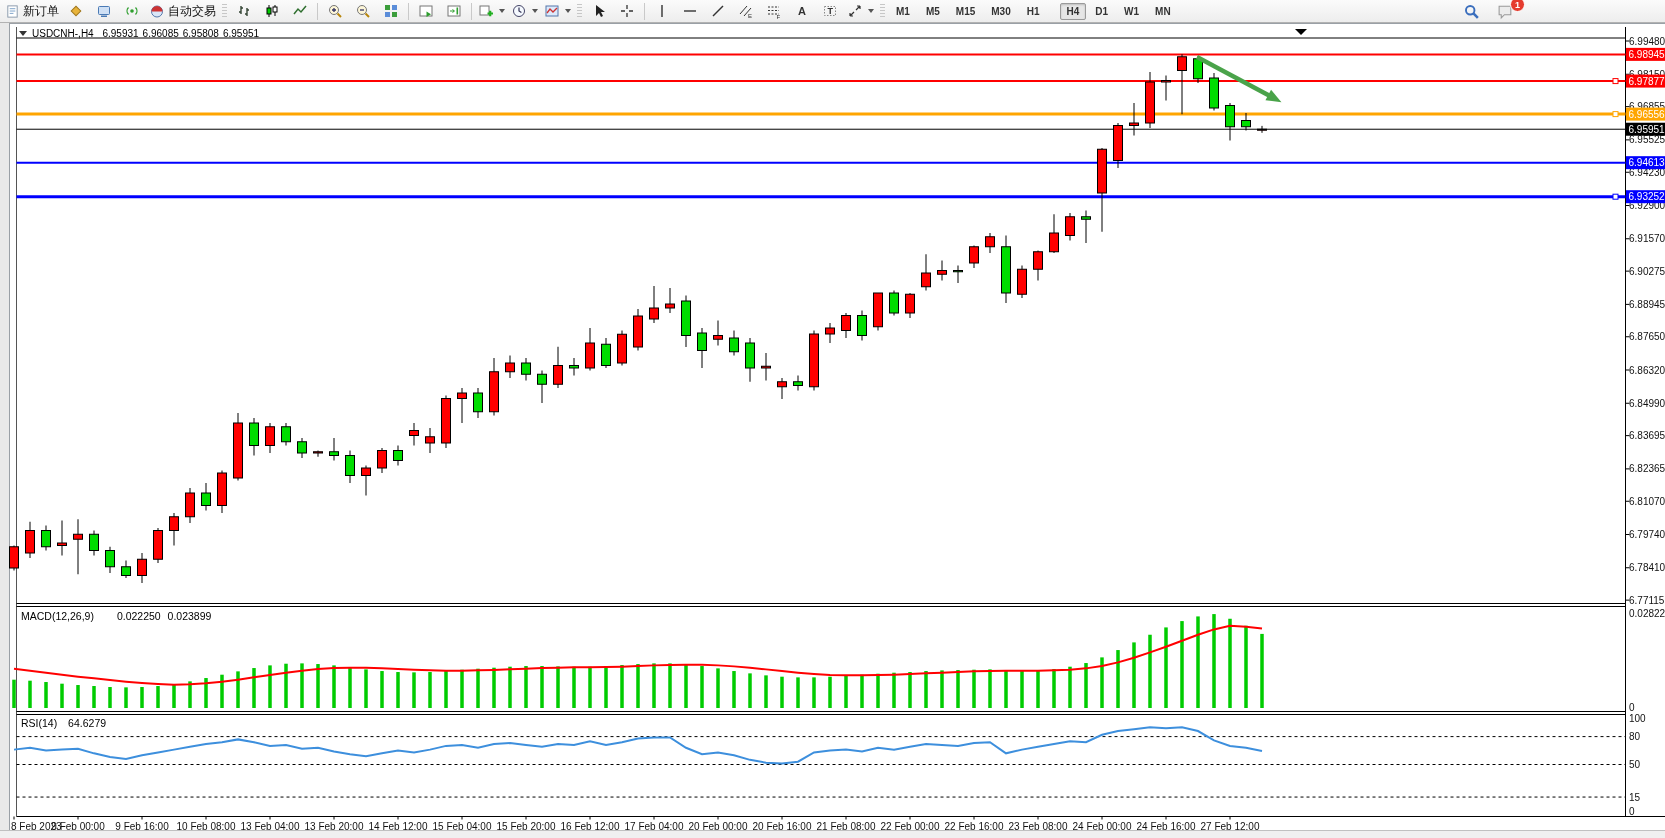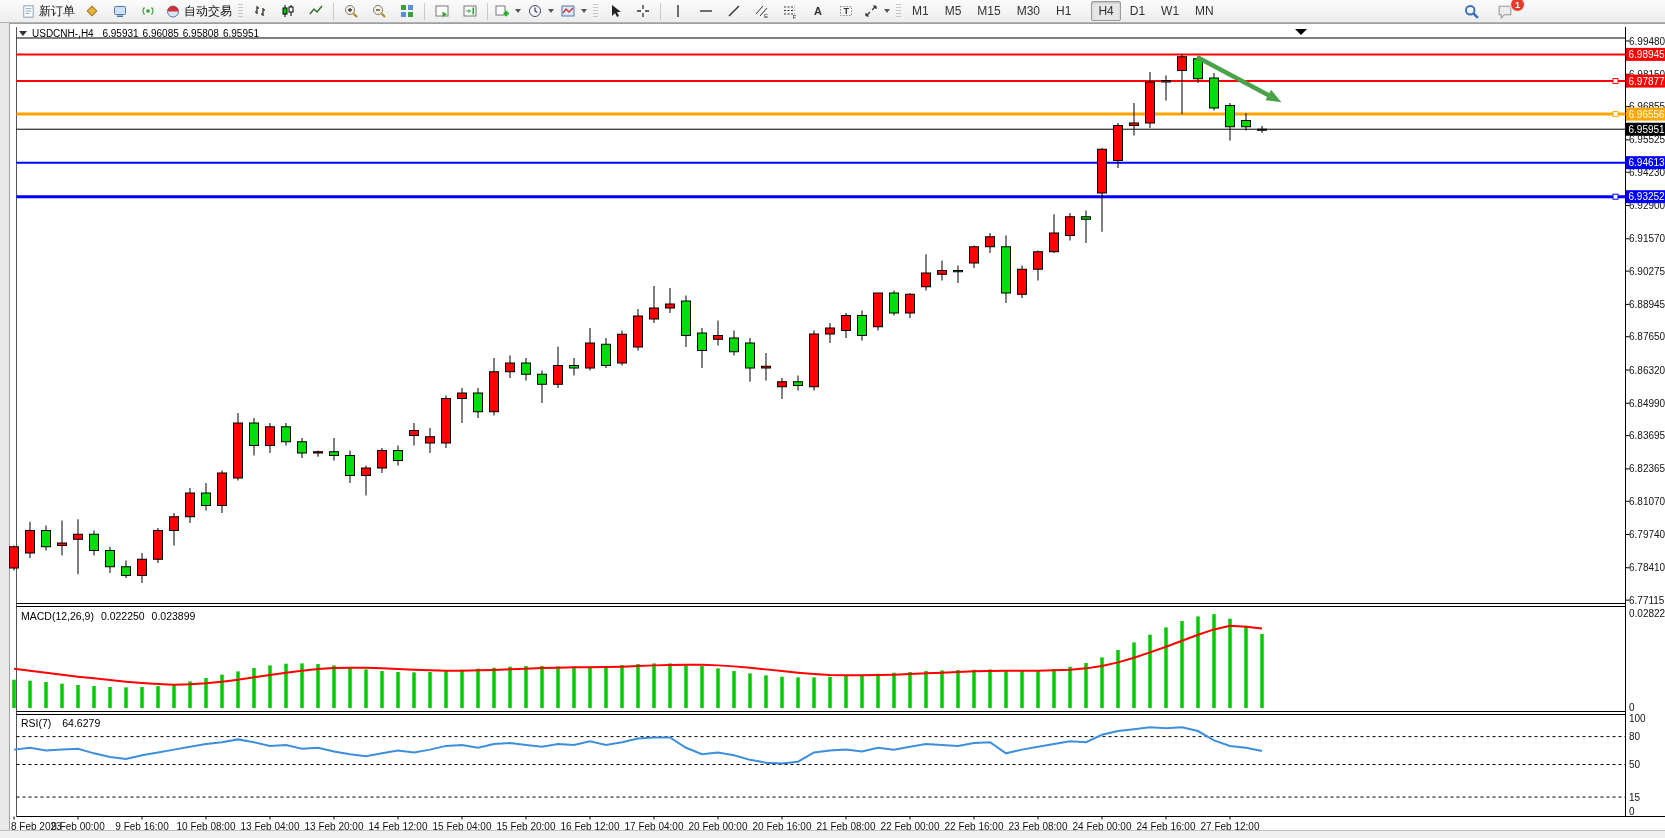--- a/index.html
+++ b/index.html
@@ -1,30 +1,30 @@
 <!DOCTYPE html>
 <html><head>
 <meta charset="utf-8">
 <style>
   html,body{margin:0;padding:0;background:#e9e9e9;}
   body{width:1665px;height:838px;position:relative;overflow:hidden;
        font-family:"Liberation Sans", sans-serif; -webkit-font-smoothing:none;}
   
   .toolbar{position:absolute;left:0;top:0;width:1665px;height:23px;
     background:linear-gradient(#fbfbfb,#ededed);border-bottom:1px solid #b2b2b2;
-    display:flex;align-items:center;padding-left:18px;box-sizing:border-box;z-index:5;}
+    display:flex;align-items:center;padding-left:2px;box-sizing:border-box;z-index:5;}
   .grip{width:5px;height:15px;margin:0 3px;
     background:repeating-linear-gradient(180deg,#c7c7c7 0 1px,transparent 1px 3px);}
   .sep{width:1px;height:17px;background:#c9c9c9;margin:0 3px;}
   .tbtn{height:20px;min-width:22px;display:flex;align-items:center;justify-content:center;
     padding:0 2px;border:1px solid transparent;border-radius:2px;cursor:default;gap:3px;}
   .tbtn span.lbl{font-size:12px;color:#111;white-space:nowrap;}
   .caret{width:0;height:0;border-left:3px solid transparent;border-right:3px solid transparent;
     border-top:4px solid #555;margin-left:2px;}
-  .tf{font-size:12px;font-weight:normal;color:#333;padding:2px 6px;border:1px solid transparent;
+  .tf{font-size:10px;font-weight:bold;color:#333;padding:2px 6px;border:1px solid transparent;
     border-radius:2px;margin:0 1px;}
   .tf.active{background:#e6e6e6;border:1px solid #9a9a9a;box-shadow:inset 0 1px 2px rgba(0,0,0,.18);margin-left:12px;}
   .right-cluster{margin-left:auto;margin-right:146px;display:flex;align-items:center;gap:6px;}
   .badge{position:absolute;top:-4px;right:-7px;background:#e53c2e;color:#fff;border-radius:8px;
     min-width:13px;height:13px;font-size:9px;font-weight:bold;display:flex;align-items:center;
     justify-content:center;border:1px solid #fff;}
   .chat-wrap{position:relative;}
   
   .chart-area{position:absolute;left:9px;top:23px;width:1665px;height:808px;background:#fff;}
   #chart-svg{position:absolute;left:0;top:0;}
@@ -622,23 +622,23 @@
 
   <div class="overlay" style="left:10px;top:5px;">
     <span class="tri-down"></span><span>USDCNH-,H4</span>
     <span class="ohlc" style="margin-left:6px;">
       <span>6.95931</span><span>6.96085</span><span>6.95808</span><span>6.95951</span>
     </span>
   </div>
 
   <div class="overlay ind-label" style="left:12px;top:587px;">
     <span>MACD(12,26,9)</span>
-    <span style="margin-left:4px;">0.022250</span>
+    <span style="margin-left:20px;">0.022250</span>
     <span style="margin-left:4px;margin-top:13px;">0.023899</span>
   </div>
 
   <div class="overlay ind-label" style="left:12px;top:694px;">
-    <span>RSI(7)</span>
+    <span>RSI(14)</span>
     <span style="margin-left:8px;">64.6279</span>
   </div>
 </div>
 
 <div class="status-bar"></div>
 
 </body></html>

